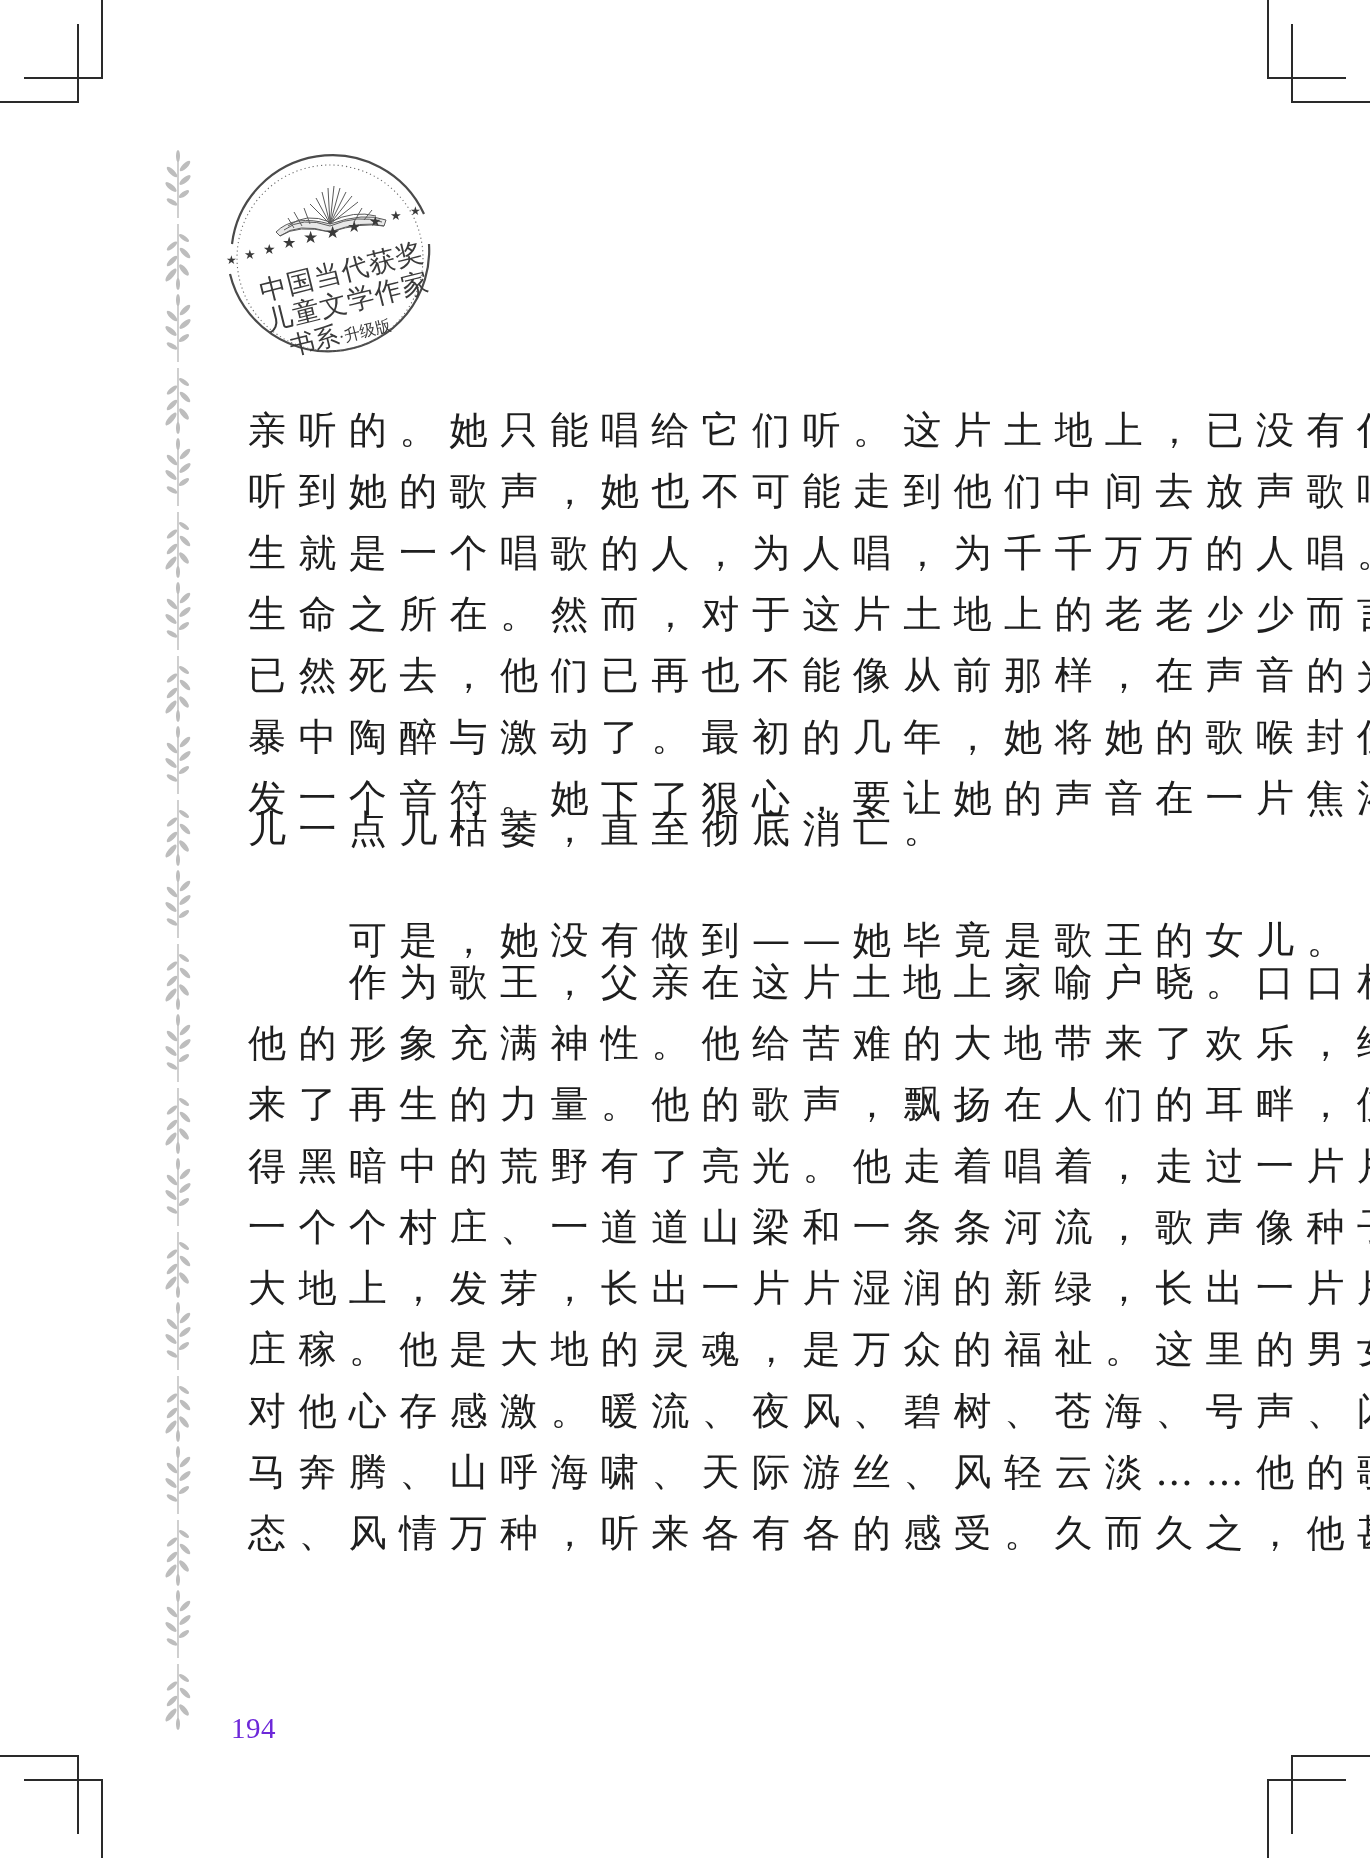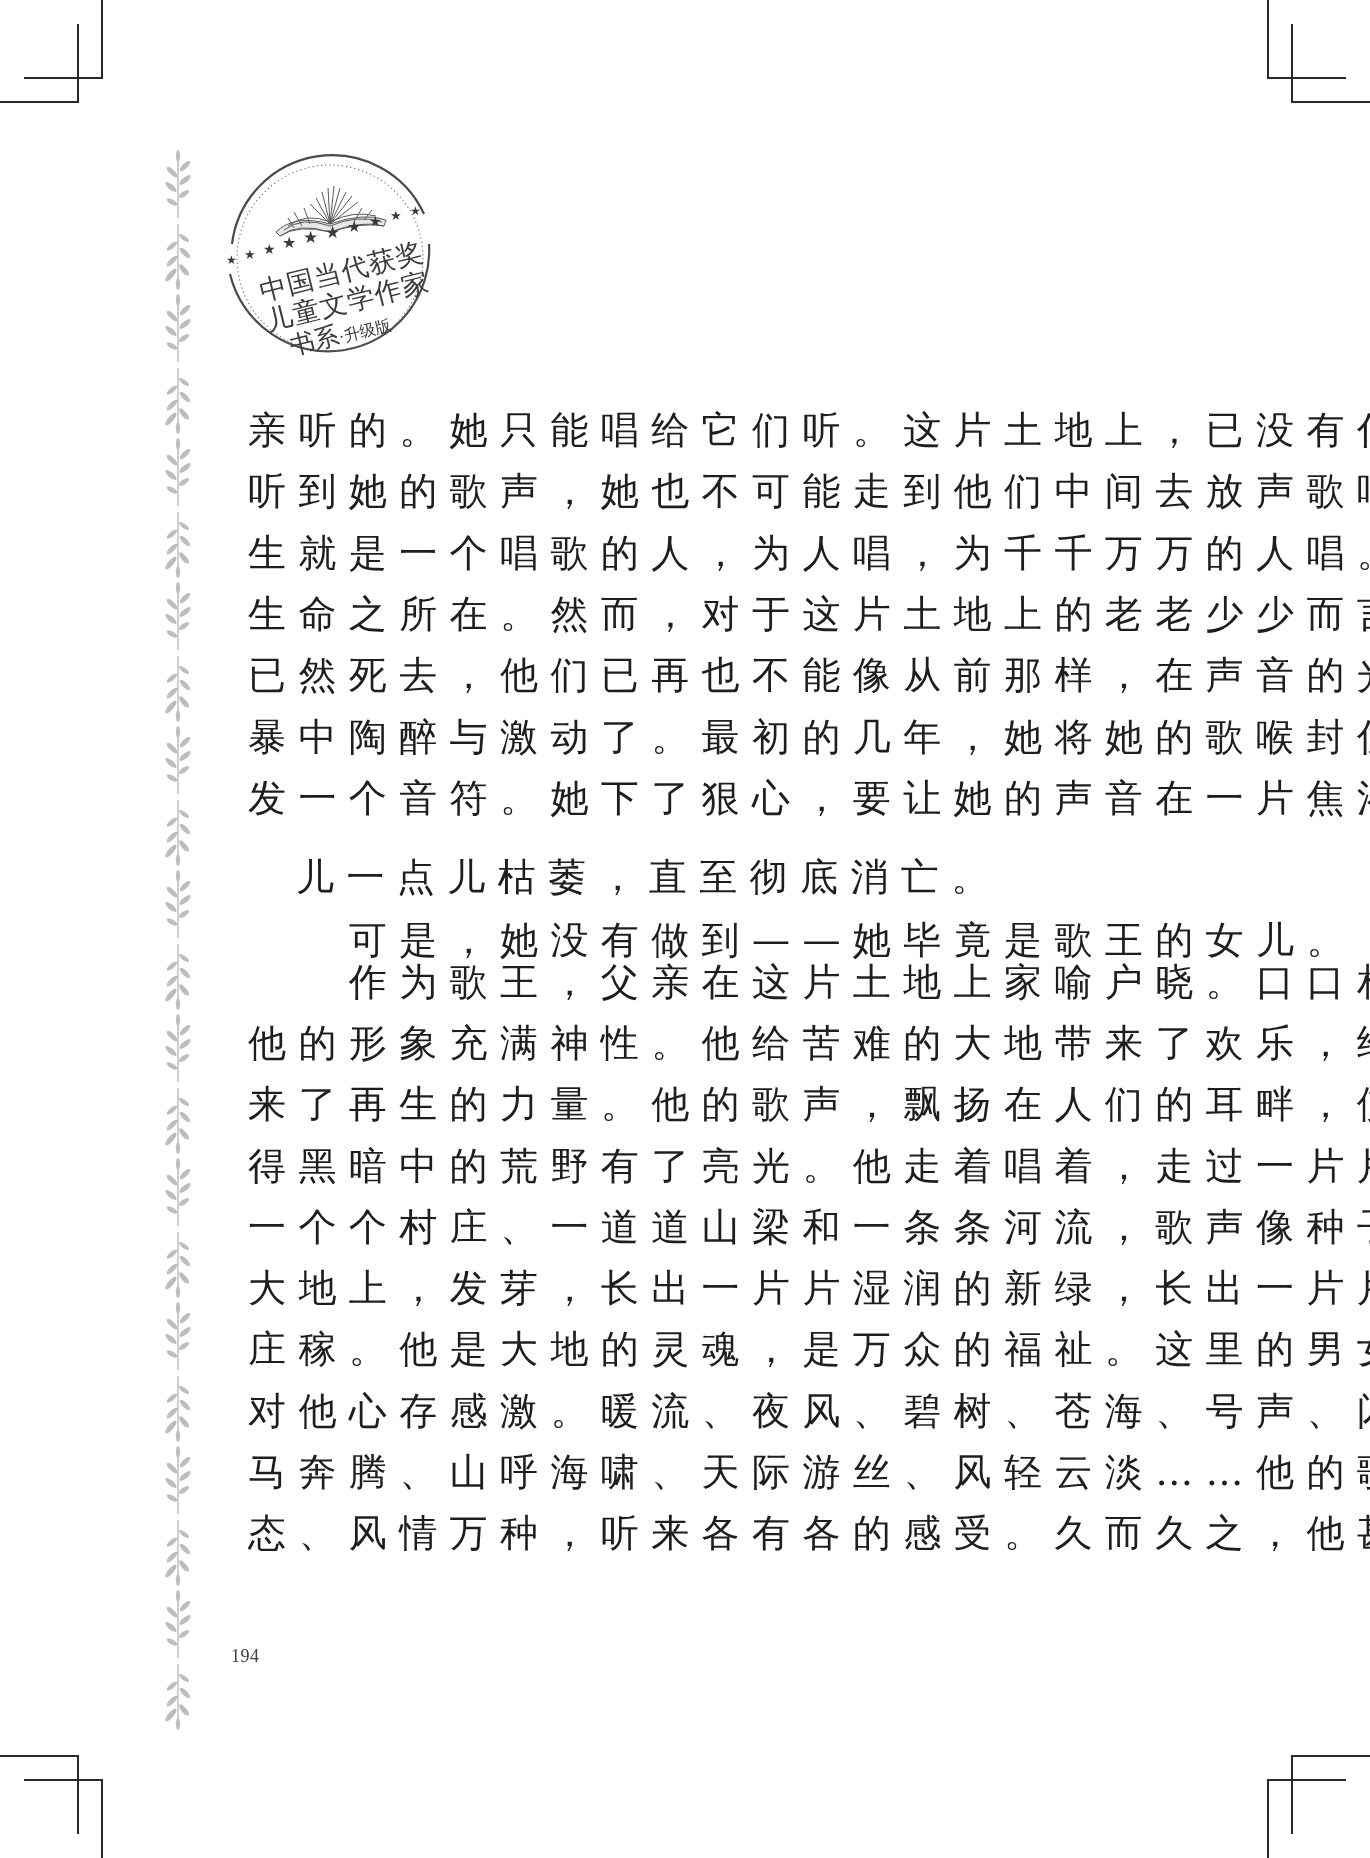--- a/index.html
+++ b/index.html
@@ -72,24 +72,24 @@
     font-size: 38px;
     letter-spacing: 12.4px;
     white-space: nowrap;
     color: #1e1e1e;
   }
   .line.indent { padding-left: 100.8px; }
 
   .page-number {
     position: absolute;
     left: 231px;
-    top: 1646px;
+    top: 1712px;
     font-family: "Liberation Serif", "DejaVu Serif", serif;
-    font-size: 18px;
-    color: #404040;
+    font-size: 29px;
+    color: #6d28d9;
     letter-spacing: 0.5px;
   }
 </style>
 </head>
 <body>
 
 <div class="crop v" style="left:101px; top:0; height:79px;"></div>
 <div class="crop h" style="left:24px; top:77px; width:79px;"></div>
 <div class="crop v" style="left:77px; top:24px; height:79px;"></div>
 <div class="crop h" style="left:0; top:101px; width:79px;"></div>
@@ -196,21 +196,21 @@
 </div>
 
 <div class="body-text">
   <div class="line" style="top:408px;">亲听的。她只能唱给它们听。这片土地上，已没有什么人能</div>
   <div class="line" style="top:469px;">听到她的歌声，她也不可能走到他们中间去放声歌唱。她天</div>
   <div class="line" style="top:531px;">生就是一个唱歌的人，为人唱，为千千万万的人唱。那是她</div>
   <div class="line" style="top:592px;">生命之所在。然而，对于这片土地上的老老少少而言，声音</div>
   <div class="line" style="top:653px;">已然死去，他们已再也不能像从前那样，在声音的光芒和风</div>
   <div class="line" style="top:715px;">暴中陶醉与激动了。最初的几年，她将她的歌喉封住，绝不</div>
   <div class="line" style="top:776px;">发一个音符。她下了狠心，要让她的声音在一片焦渴中一点</div>
-  <div class="line" style="top:855px;margin-left:48px;">儿一点儿枯萎，直至彻底消亡。</div>
+  <div class="line" style="top:807px;">儿一点儿枯萎，直至彻底消亡。</div>
   <div class="line indent" style="top:918px;">可是，她没有做到——她毕竟是歌王的女儿。</div>
   <div class="line indent" style="top:960px;">作为歌王，父亲在这片土地上家喻户晓。口口相传之中，</div>
   <div class="line" style="top:1021px;">他的形象充满神性。他给苦难的大地带来了欢乐，给绝望带</div>
   <div class="line" style="top:1082px;">来了再生的力量。他的歌声，飘扬在人们的耳畔，使人们觉</div>
   <div class="line" style="top:1144px;">得黑暗中的荒野有了亮光。他走着唱着，走过一片片的田野、</div>
   <div class="line" style="top:1205px;">一个个村庄、一道道山梁和一条条河流，歌声像种子撒落在</div>
   <div class="line" style="top:1266px;">大地上，发芽，长出一片片湿润的新绿，长出一片片金色的</div>
   <div class="line" style="top:1327px;">庄稼。他是大地的灵魂，是万众的福祉。这里的男女老少，</div>
   <div class="line" style="top:1389px;">对他心存感激。暖流、夜风、碧树、苍海、号声、闪电、万</div>
   <div class="line" style="top:1450px;">马奔腾、山呼海啸、天际游丝、风轻云淡……他的歌千姿百</div>

